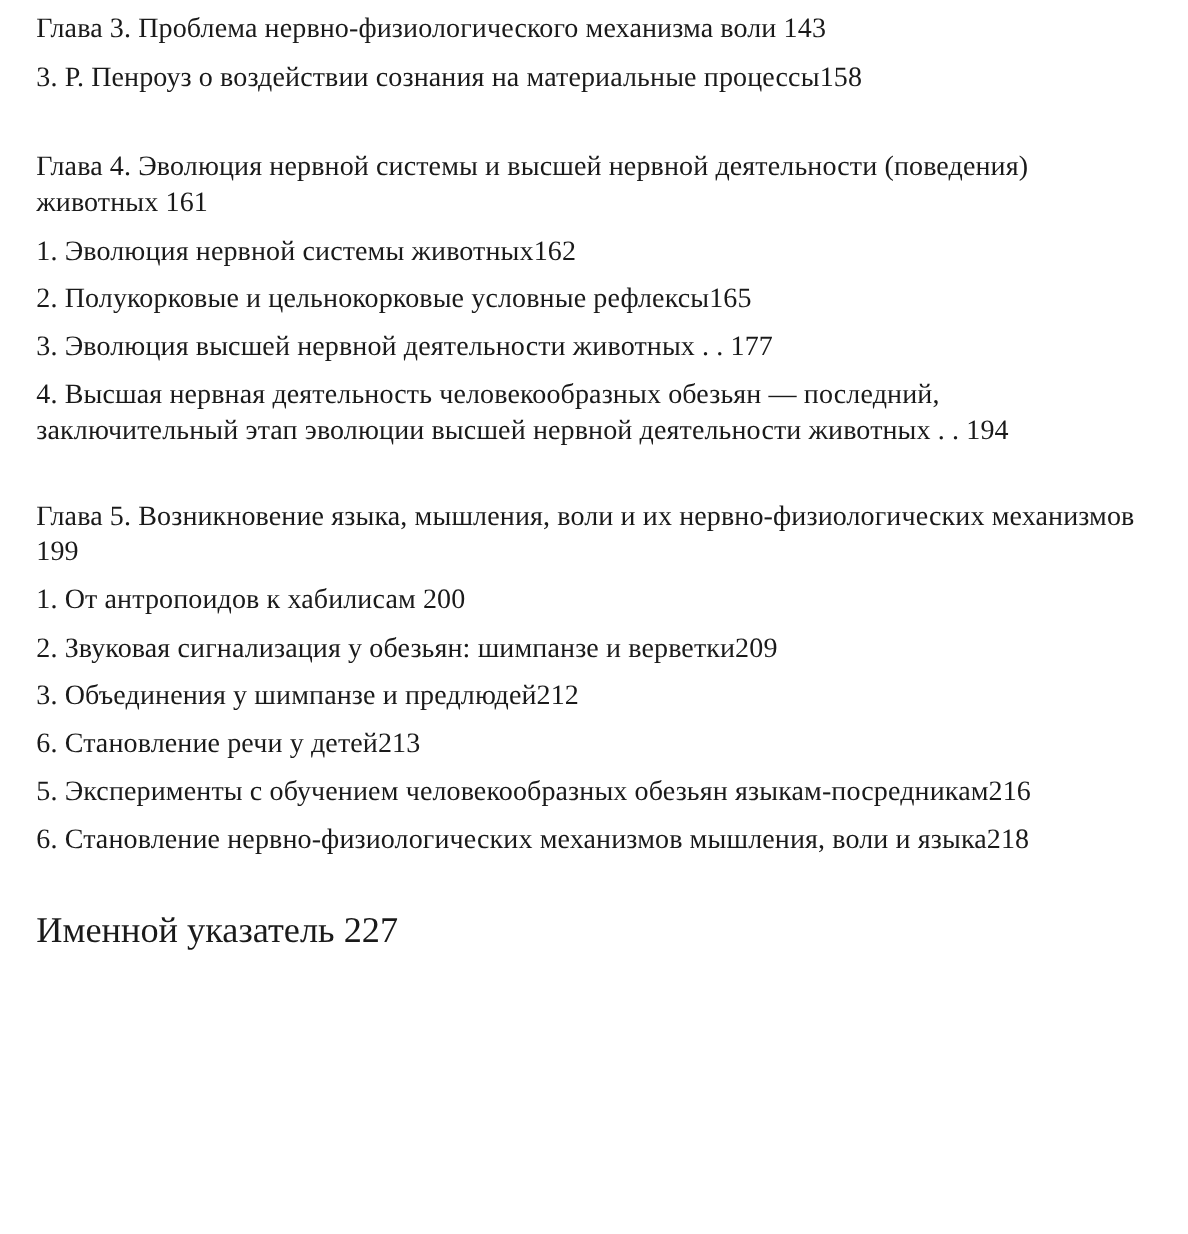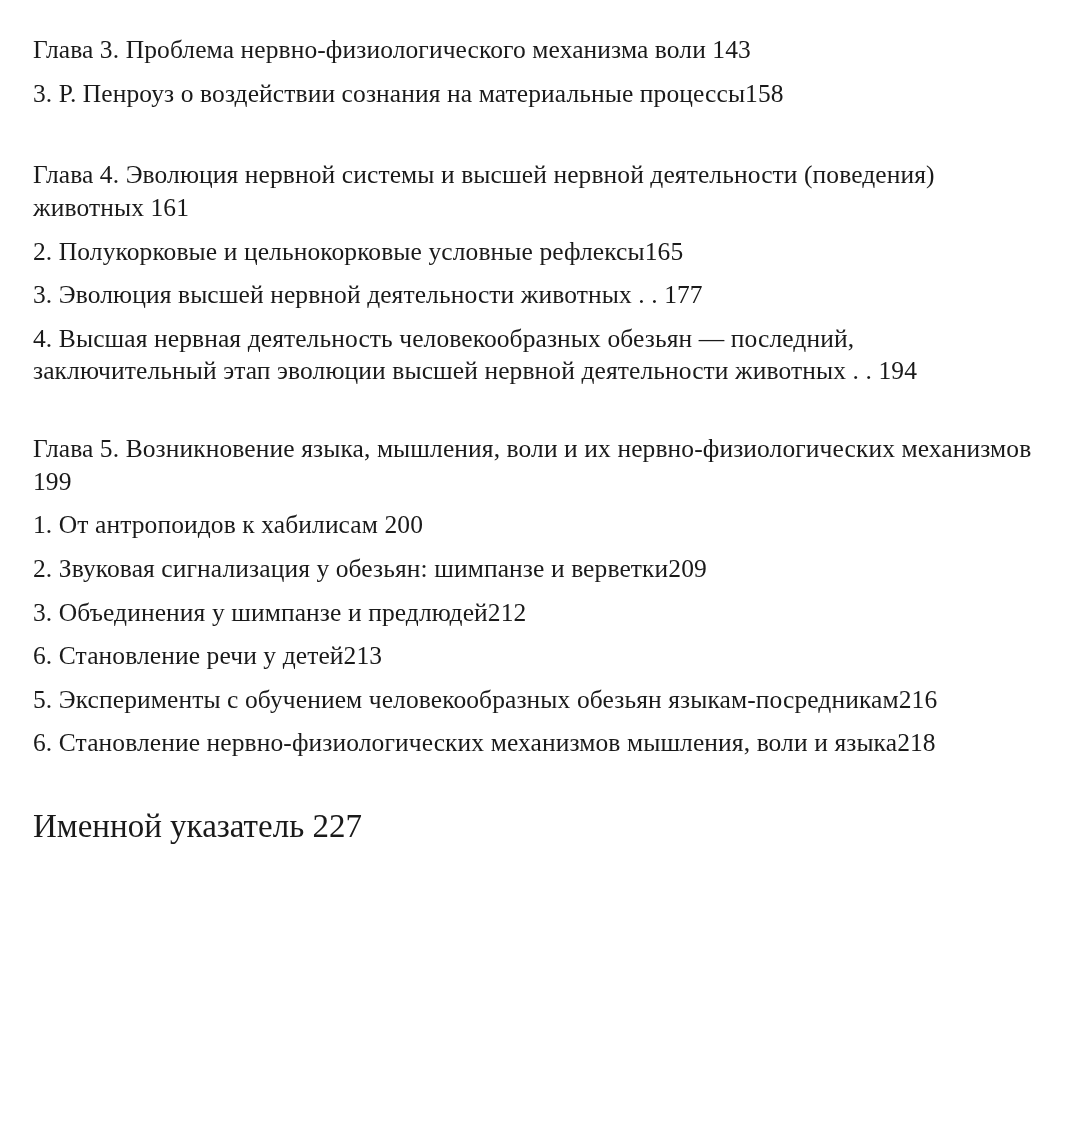--- a/index.html
+++ b/index.html
@@ -11,21 +11,21 @@
     width: 1080px;
     height: 1122px;
     font-family: "Liberation Serif", "DejaVu Serif", serif;
     color: #1a1a1a;
     -webkit-font-smoothing: antialiased;
   }
   .page {
     box-sizing: border-box;
     width: 1080px;
     height: 1122px;
-    padding: 34px 36px 0 33px;
+    padding: 10px 36px 0 33px;
     overflow: hidden;
   }
   .toc-entry {
     font-size: 25.5px;
     line-height: 1.28;
     margin: 0 0 11px 0;
     text-indent: 0;
     letter-spacing: 0.1px;
   }
   .group {
@@ -50,20 +50,21 @@
 
   <div class="group">
     <p class="toc-entry">Глава 3. Проблема нервно-физиологического механизма воли 143</p>
     <p class="toc-entry">3. Р. Пенроуз о воздействии сознания на материальные процессы158</p>
   </div>
 
   <div class="group-gap"></div>
 
   <div class="group">
     <p class="toc-entry">Глава 4. Эволюция нервной системы и высшей нервной деятельности (поведения) животных 161</p>
+    <p class="toc-entry">1. Эволюция нервной системы животных162</p>
     <p class="toc-entry">2. Полукорковые и цельнокорковые условные рефлексы165</p>
     <p class="toc-entry">3. Эволюция высшей нервной деятельности животных . . 177</p>
     <p class="toc-entry">4. Высшая нервная деятельность человекообразных обезьян — последний, заключительный этап эволюции высшей нервной деятельности животных . . 194</p>
   </div>
 
   <div class="group-gap-small"></div>
 
   <div class="group">
     <p class="toc-entry">Глава 5. Возникновение языка, мышления, воли и их нервно-физиологических механизмов 199</p>
     <p class="toc-entry">1. От антропоидов к хабилисам 200</p>

